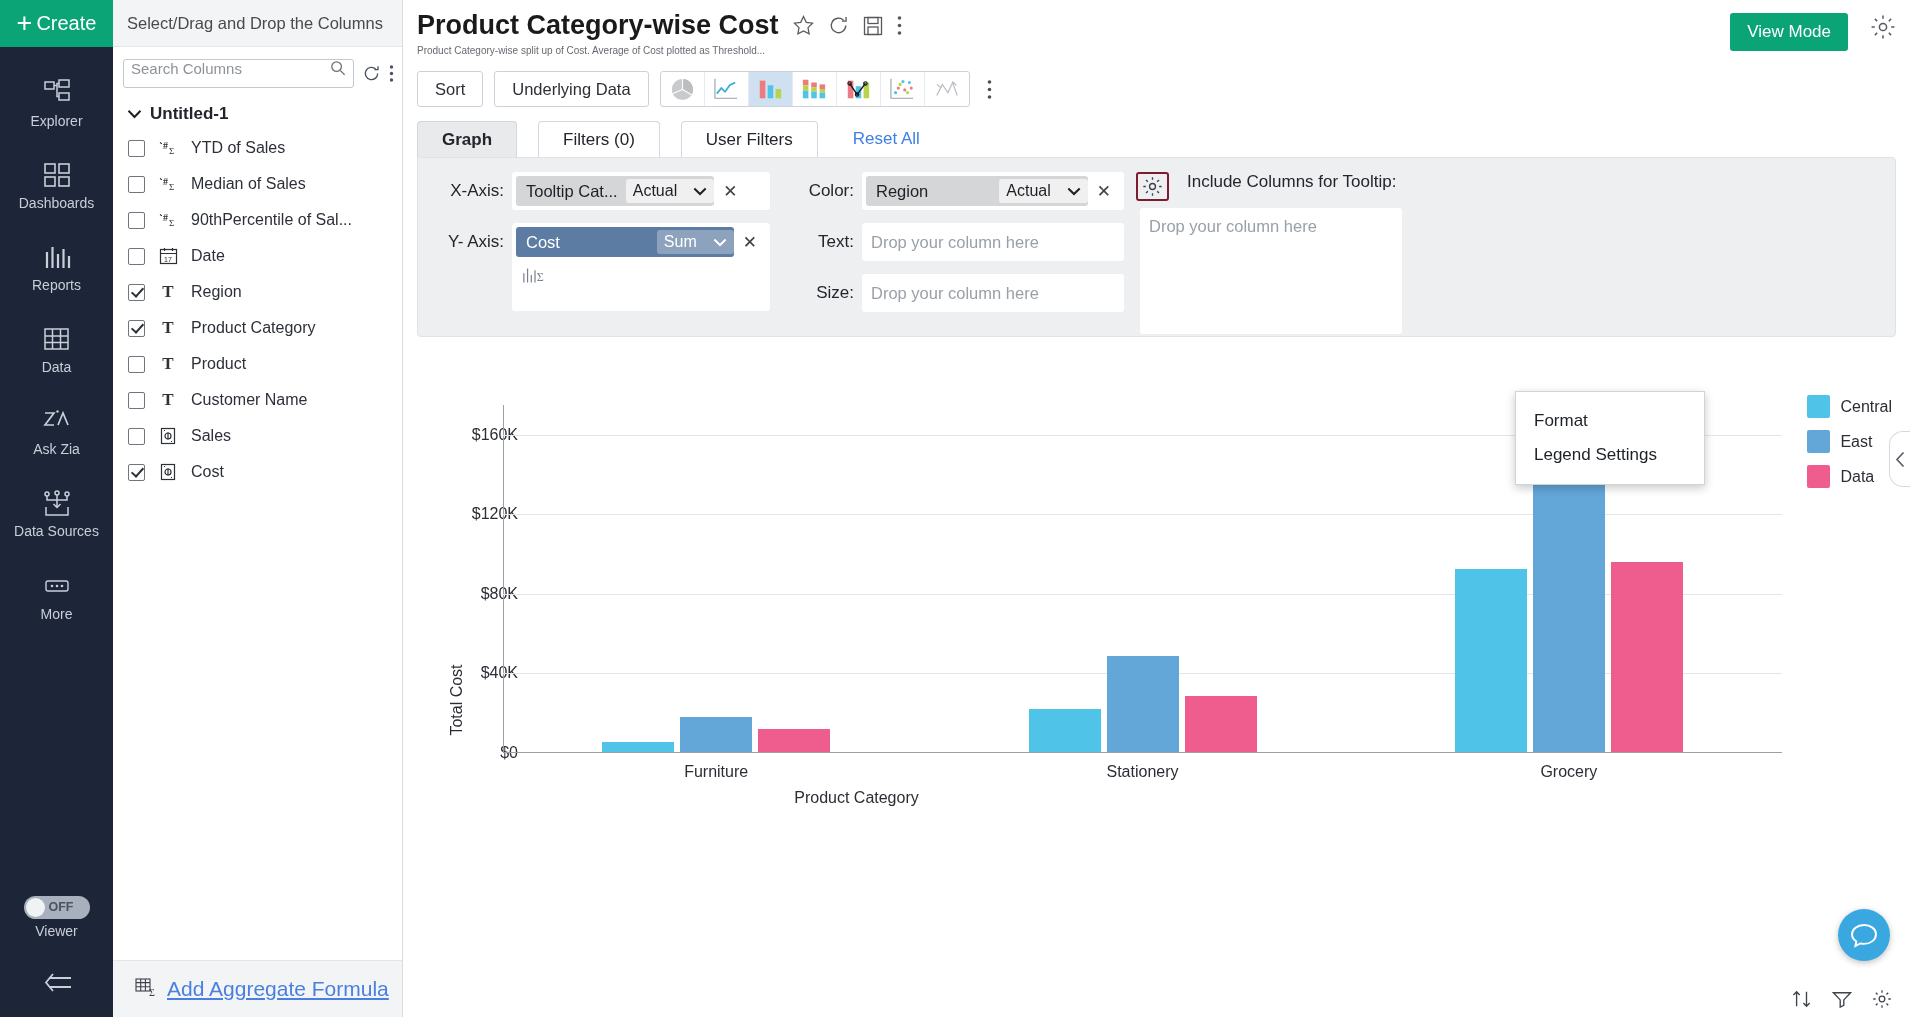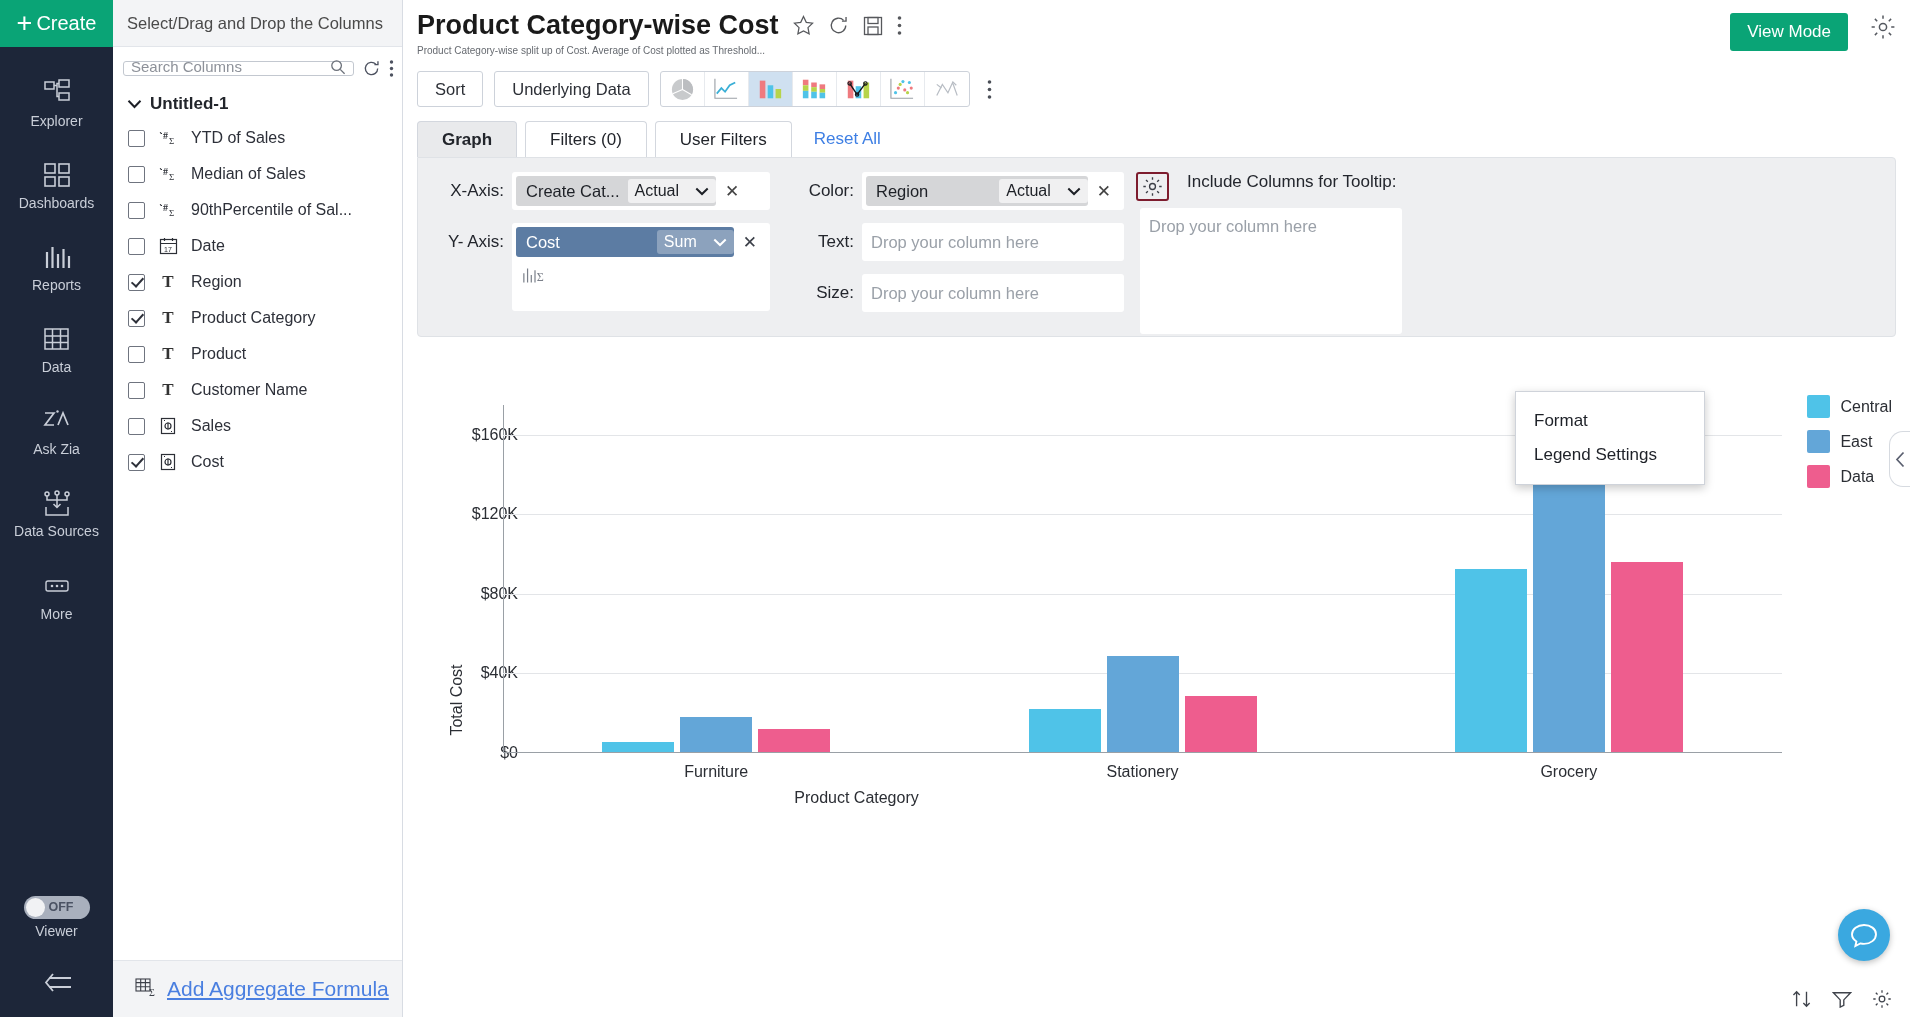--- a/index.html
+++ b/index.html
@@ -43,22 +43,22 @@
     position:absolute; left:113px; top:0; width:290px; height:1017px;
     background:#fff; border-right:1px solid #d8dce3;
   }
   #columns-header {
     height:47px; background:#f3f4f6; border-bottom:1px solid #e2e5ea;
     display:flex; align-items:center; padding-left:14px;
     font-size:16.5px; color:#4a4a4a;
   }
   #search-row { display:flex; align-items:center; padding:12px 10px 8px 10px; gap:8px; }
   #search-box {
-    flex:1; height:15px; border:1px solid #c3c8d0; border-radius:3px;
-    display:flex; align-items:flex-end; padding:0 7px; background:#fff;
+    flex:1; height:29px; border:1px solid #c3c8d0; border-radius:3px;
+    display:flex; align-items:flex-start; padding:0 7px; background:#fff;
   }
   #search-box input {
     flex:1; border:none; outline:none; font-size:15px; color:#3c3c3c;
     font-family:"Liberation Sans", sans-serif; background:transparent;
   }
   #search-box input::placeholder { color:#8d9199; }
   .hdr-ic { cursor:pointer; color:#5b6070; display:flex; align-items:center;}
   #table-group {
     display:flex; align-items:center; gap:8px; padding:8px 0 6px 14px;
     font-size:17px; color:#22252b; font-weight:bold; cursor:pointer;
@@ -112,21 +112,21 @@
   }
   .ct {
     width:44px; height:34px; display:flex; align-items:center; justify-content:center;
     cursor:pointer; border-right:1px solid #e7eaee;
   }
   .ct.active { background:#cfe0f0; }
   .ct:last-child { border-right:none; }
   #toolbar-more { padding:0 6px; cursor:pointer; color:#4b4f57; display:flex; align-items:center; }
 
   
-  #tabs-row { display:flex; align-items:flex-end; margin:14px 0 0 14px; gap:4px; position:relative; z-index:3;}
+  #tabs-row { display:flex; align-items:flex-end; margin:14px 0 0 14px; gap:17px; position:relative; z-index:3;}
   .tab {
     height:36px; padding:0 24px; display:flex; align-items:center; font-size:17px;
     border:1px solid #d3d7de; border-bottom:none; border-radius:4px 4px 0 0;
     background:#fff; color:#22252b; cursor:pointer; margin-right:4px;
   }
   .tab.active { background:#e9eaec; font-weight:bold; }
   #reset-all { font-size:17px; color:#3e7fe4; cursor:pointer; margin-left:14px; margin-bottom:8px; }
 
   
   #shelves {
@@ -601,21 +601,21 @@
   </div>
 
   <div id="shelves">
 
     <div class="shelf-col" style="padding-left:14px;">
 
       <div class="shelf-row">
         <div class="shelf-lbl">X-Axis:</div>
         <div class="drop-zone" id="x-zone">
           <div class="pill grey">
-            <span class="name">Create Cat...</span>
+            <span class="name">Tooltip Cat...</span>
             <span class="agg-sel">
               <span>Actual</span>
               <span>
                 <svg width="14" height="9" viewBox="0 0 14 9" fill="none" stroke="#1d2026" stroke-width="2">
                     <path d="M1.3 1.5L7 7L12.7 1.5"></path>
                   </svg>
               </span>
             </span>
           </div>
           <span class="pill-x">✕</span>

